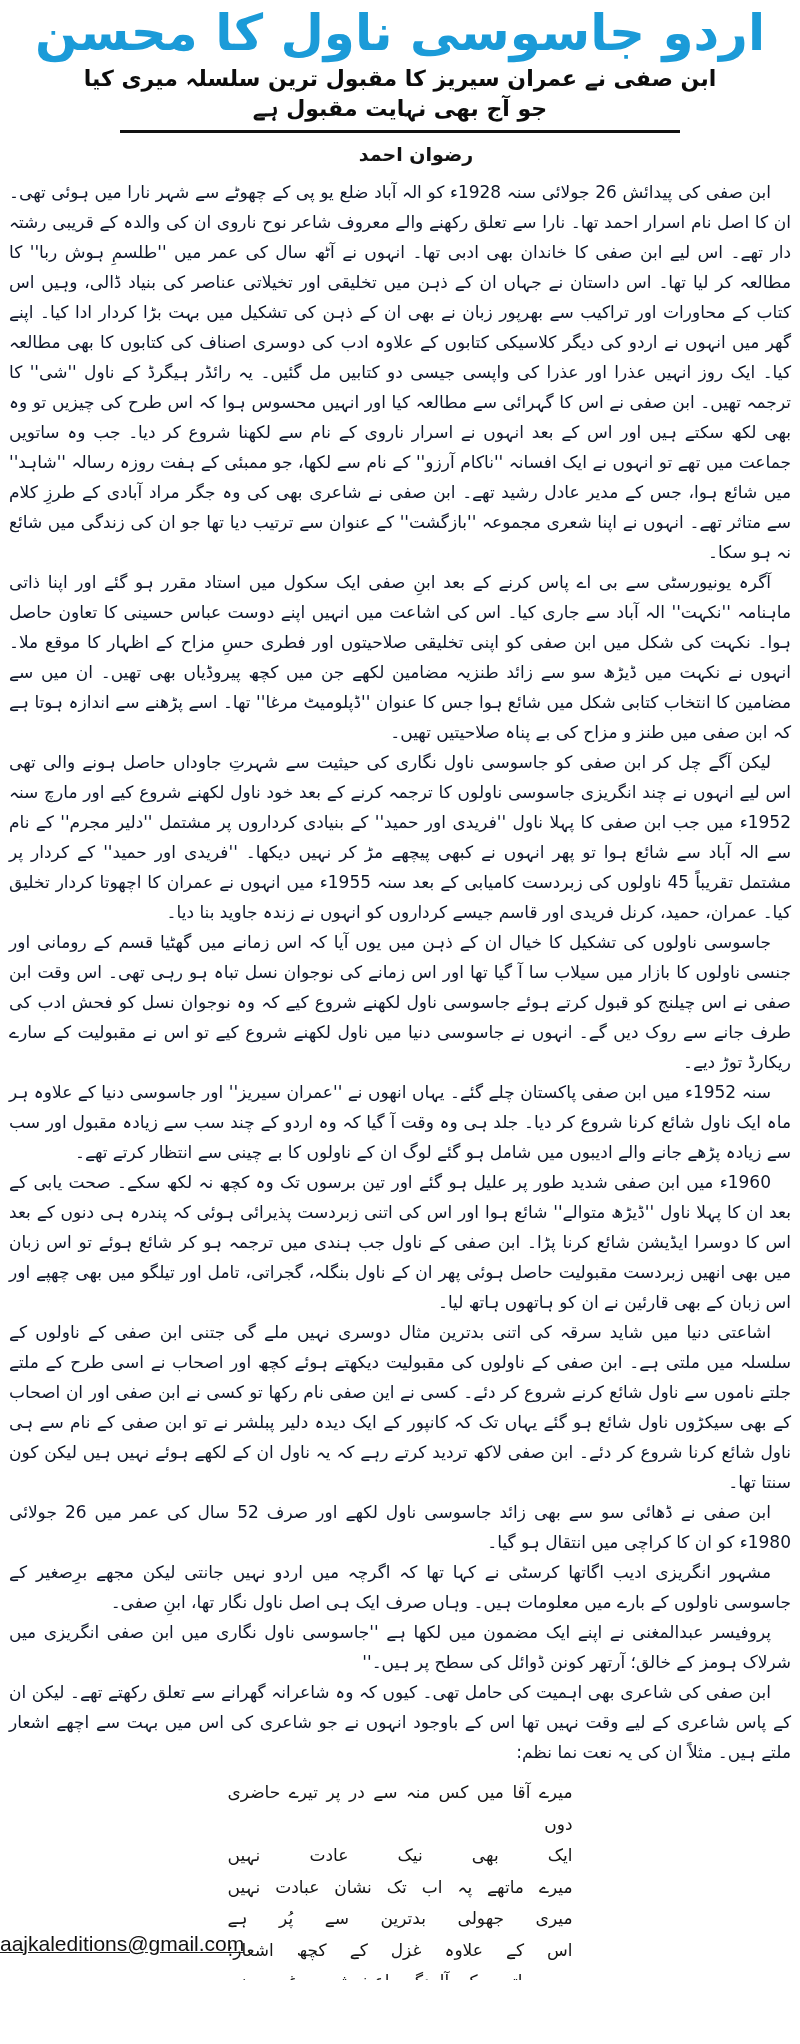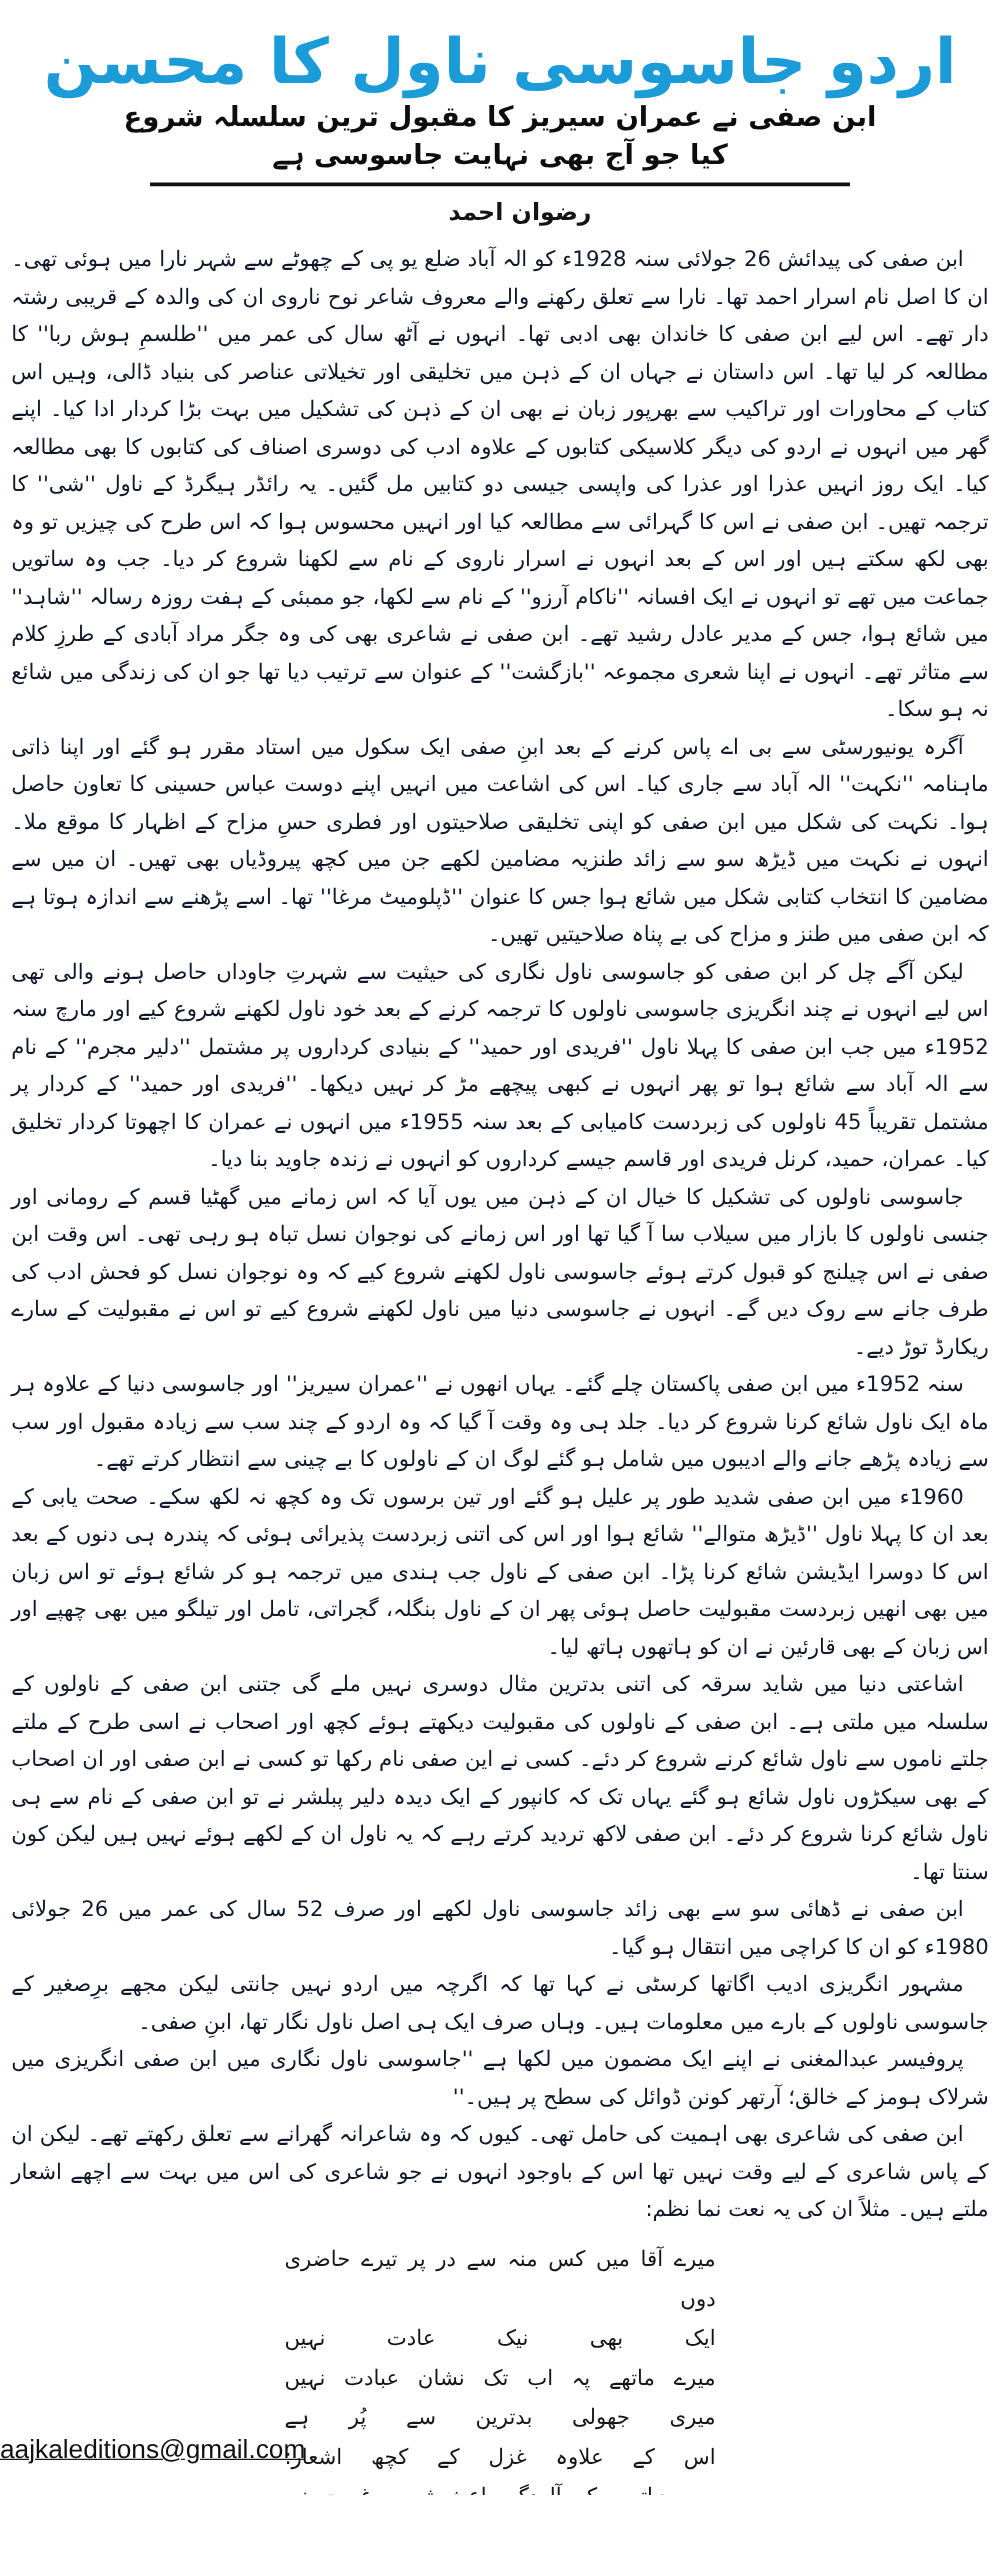--- a/index.html
+++ b/index.html
@@ -1,17 +1,17 @@
 <!DOCTYPE html>
 <html lang="ur"><head>
 <meta charset="utf-8">
 <style>
   html,body{margin:0;padding:0;background:#ffffff;}
   .page{
-    width:800px;height:1980px;margin:16px auto;background:#ffffff;
+    width:800px;height:1980px;margin:0 auto;background:#ffffff;
     overflow:hidden;position:relative;
     font-family:"DejaVu Sans",sans-serif;color:#1a1a1a;
   }
   .header{text-align:center;padding-top:4px;}
   .title{
     font-size:50px;line-height:58px;font-weight:bold;
     color:#1b9bd8;margin:0 10px;letter-spacing:1px;
   }
   .subtitle{
     font-size:22px;line-height:30px;font-weight:bold;color:#0d0d0d;
@@ -45,21 +45,21 @@
     color:#111;text-decoration:none;
   }
 </style>
 </head>
 <body>
 
 <div class="page">
 
   <div class="header" dir="rtl">
     <div class="title" style="color: rgb(27, 155, 216);">اردو جاسوسی ناول کا محسن</div>
-    <div class="subtitle">ابن صفی نے عمران سیریز کا مقبول ترین سلسلہ شروع کیا جو آج بھی نہایت جاسوسی ہے</div>
+    <div class="subtitle">ابن صفی نے عمران سیریز کا مقبول ترین سلسلہ میری کیا جو آج بھی نہایت مقبول ہے</div>
     <div class="rule"></div>
   </div>
 
   <div class="byline" dir="rtl">رضوان احمد</div>
 
   <div class="article-body">
       <p>ابن صفی کی پیدائش 26 جولائی سنہ 1928ء کو الہ آباد ضلع یو پی کے چھوٹے سے شہر نارا میں ہوئی تھی۔ ان کا اصل نام اسرار احمد تھا۔ نارا سے تعلق رکھنے والے معروف شاعر نوح ناروی ان کی والدہ کے قریبی رشتہ دار تھے۔ اس لیے ابن صفی کا خاندان بھی ادبی تھا۔ انہوں نے آٹھ سال کی عمر میں ''طلسمِ ہوش ربا'' کا مطالعہ کر لیا تھا۔ اس داستان نے جہاں ان کے ذہن میں تخلیقی اور تخیلاتی عناصر کی بنیاد ڈالی، وہیں اس کتاب کے محاورات اور تراکیب سے بھرپور زبان نے بھی ان کے ذہن کی تشکیل میں بہت بڑا کردار ادا کیا۔ اپنے گھر میں انہوں نے اردو کی دیگر کلاسیکی کتابوں کے علاوہ ادب کی دوسری اصناف کی کتابوں کا بھی مطالعہ کیا۔ ایک روز انہیں عذرا اور عذرا کی واپسی جیسی دو کتابیں مل گئیں۔ یہ رائڈر ہیگرڈ کے ناول ''شی'' کا ترجمہ تھیں۔ ابن صفی نے اس کا گہرائی سے مطالعہ کیا اور انہیں محسوس ہوا کہ اس طرح کی چیزیں تو وہ بھی لکھ سکتے ہیں اور اس کے بعد انہوں نے اسرار ناروی کے نام سے لکھنا شروع کر دیا۔ جب وہ ساتویں جماعت میں تھے تو انہوں نے ایک افسانہ ''ناکام آرزو'' کے نام سے لکھا، جو ممبئی کے ہفت روزہ رسالہ ''شاہد'' میں شائع ہوا، جس کے مدیر عادل رشید تھے۔ ابن صفی نے شاعری بھی کی وہ جگر مراد آبادی کے طرزِ کلام سے متاثر تھے۔ انہوں نے اپنا شعری مجموعہ ''بازگشت'' کے عنوان سے ترتیب دیا تھا جو ان کی زندگی میں شائع نہ ہو سکا۔</p>
       <p>آگرہ یونیورسٹی سے بی اے پاس کرنے کے بعد ابنِ صفی ایک سکول میں استاد مقرر ہو گئے اور اپنا ذاتی ماہنامہ ''نکہت'' الہ آباد سے جاری کیا۔ اس کی اشاعت میں انہیں اپنے دوست عباس حسینی کا تعاون حاصل ہوا۔ نکہت کی شکل میں ابن صفی کو اپنی تخلیقی صلاحیتوں اور فطری حسِ مزاح کے اظہار کا موقع ملا۔ انہوں نے نکہت میں ڈیڑھ سو سے زائد طنزیہ مضامین لکھے جن میں کچھ پیروڈیاں بھی تھیں۔ ان میں سے مضامین کا انتخاب کتابی شکل میں شائع ہوا جس کا عنوان ''ڈپلومیٹ مرغا'' تھا۔ اسے پڑھنے سے اندازہ ہوتا ہے کہ ابن صفی میں طنز و مزاح کی بے پناہ صلاحیتیں تھیں۔</p>
       <p>لیکن آگے چل کر ابن صفی کو جاسوسی ناول نگاری کی حیثیت سے شہرتِ جاوداں حاصل ہونے والی تھی اس لیے انہوں نے چند انگریزی جاسوسی ناولوں کا ترجمہ کرنے کے بعد خود ناول لکھنے شروع کیے اور مارچ سنہ 1952ء میں جب ابن صفی کا پہلا ناول ''فریدی اور حمید'' کے بنیادی کرداروں پر مشتمل ''دلیر مجرم'' کے نام سے الہ آباد سے شائع ہوا تو پھر انہوں نے کبھی پیچھے مڑ کر نہیں دیکھا۔ ''فریدی اور حمید'' کے کردار پر مشتمل تقریباً 45 ناولوں کی زبردست کامیابی کے بعد سنہ 1955ء میں انہوں نے عمران کا اچھوتا کردار تخلیق کیا۔ عمران، حمید، کرنل فریدی اور قاسم جیسے کرداروں کو انہوں نے زندہ جاوید بنا دیا۔</p>
       <p>جاسوسی ناولوں کی تشکیل کا خیال ان کے ذہن میں یوں آیا کہ اس زمانے میں گھٹیا قسم کے رومانی اور جنسی ناولوں کا بازار میں سیلاب سا آ گیا تھا اور اس زمانے کی نوجوان نسل تباہ ہو رہی تھی۔ اس وقت ابن صفی نے اس چیلنج کو قبول کرتے ہوئے جاسوسی ناول لکھنے شروع کیے کہ وہ نوجوان نسل کو فحش ادب کی طرف جانے سے روک دیں گے۔ انہوں نے جاسوسی دنیا میں ناول لکھنے شروع کیے تو اس نے مقبولیت کے سارے ریکارڈ توڑ دیے۔</p>

